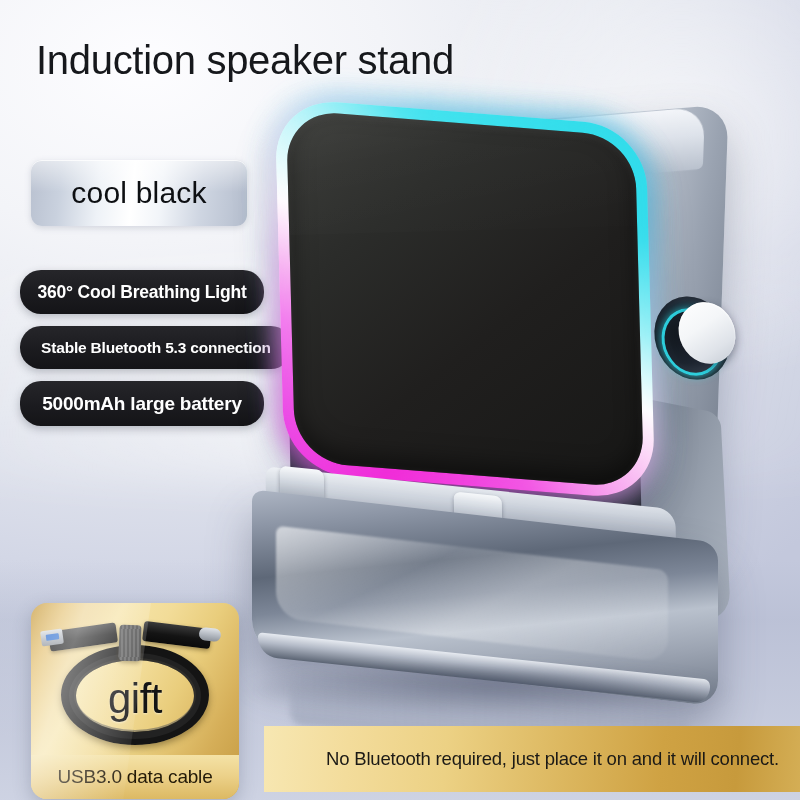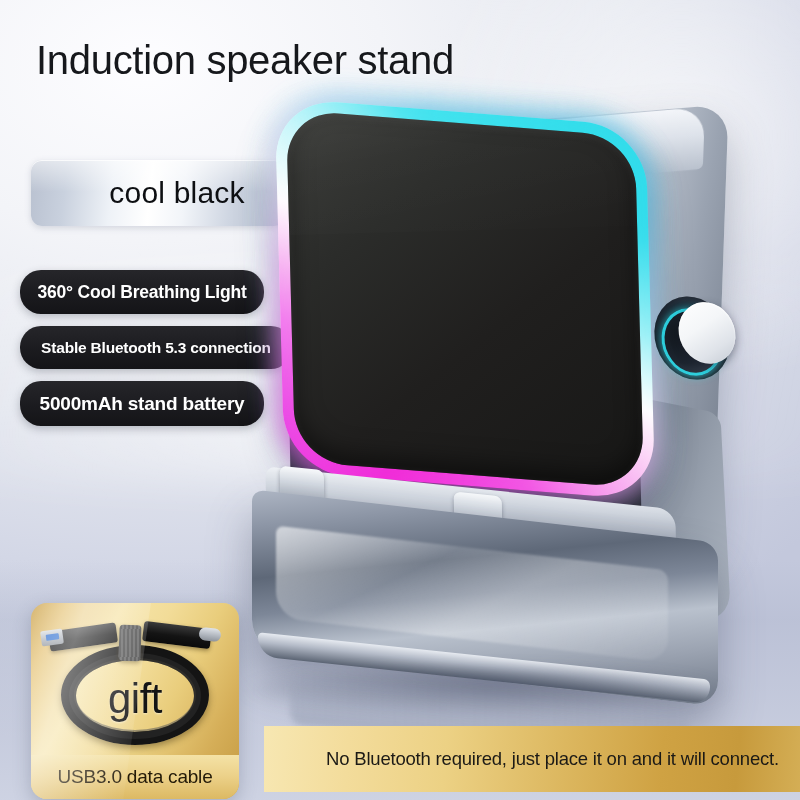--- a/index.html
+++ b/index.html
@@ -80,21 +80,20 @@
       linear-gradient(96deg,
         #b9c1d0 0%,
         #c9d1de 14%,
         #eef2f7 32%,
         #ffffff 47%,
         #f2f5f9 60%,
         #cfd6e2 78%,
         #b4bdcd 100%);
     box-shadow: 0 2px 6px rgba(90,100,125,0.22), inset 0 1px 0 rgba(255,255,255,0.8);
     overflow: hidden;
-    padding-left: 38px;
   }
   .color-chip::after {
     content: "";
     position: absolute;
     left: 0; right: 0; top: 0;
     height: 48%;
     background: linear-gradient(180deg, rgba(255,255,255,0.55), rgba(255,255,255,0));
     pointer-events: none;
   }
   .color-chip span {
@@ -570,21 +569,21 @@
   <div class="floor"></div>
 
   <div class="headline">Induction speaker stand</div>
 
   <div class="color-chip">
     <span>cool black</span>
   </div>
 
   <div class="pill pill-1">360° Cool Breathing Light</div>
   <div class="pill pill-2">Stable Bluetooth 5.3 connection</div>
-  <div class="pill pill-3">5000mAh stand battery</div>
+  <div class="pill pill-3">5000mAh large battery</div>
 
   <div class="product">
     <div class="body-shell"></div>
     <div class="body-top-highlight"></div>
     <div class="body-edge-dark"></div>
     <div class="back-plate"></div>
 
     <div class="rgb-ring">
       <div class="face"></div>
     </div>

